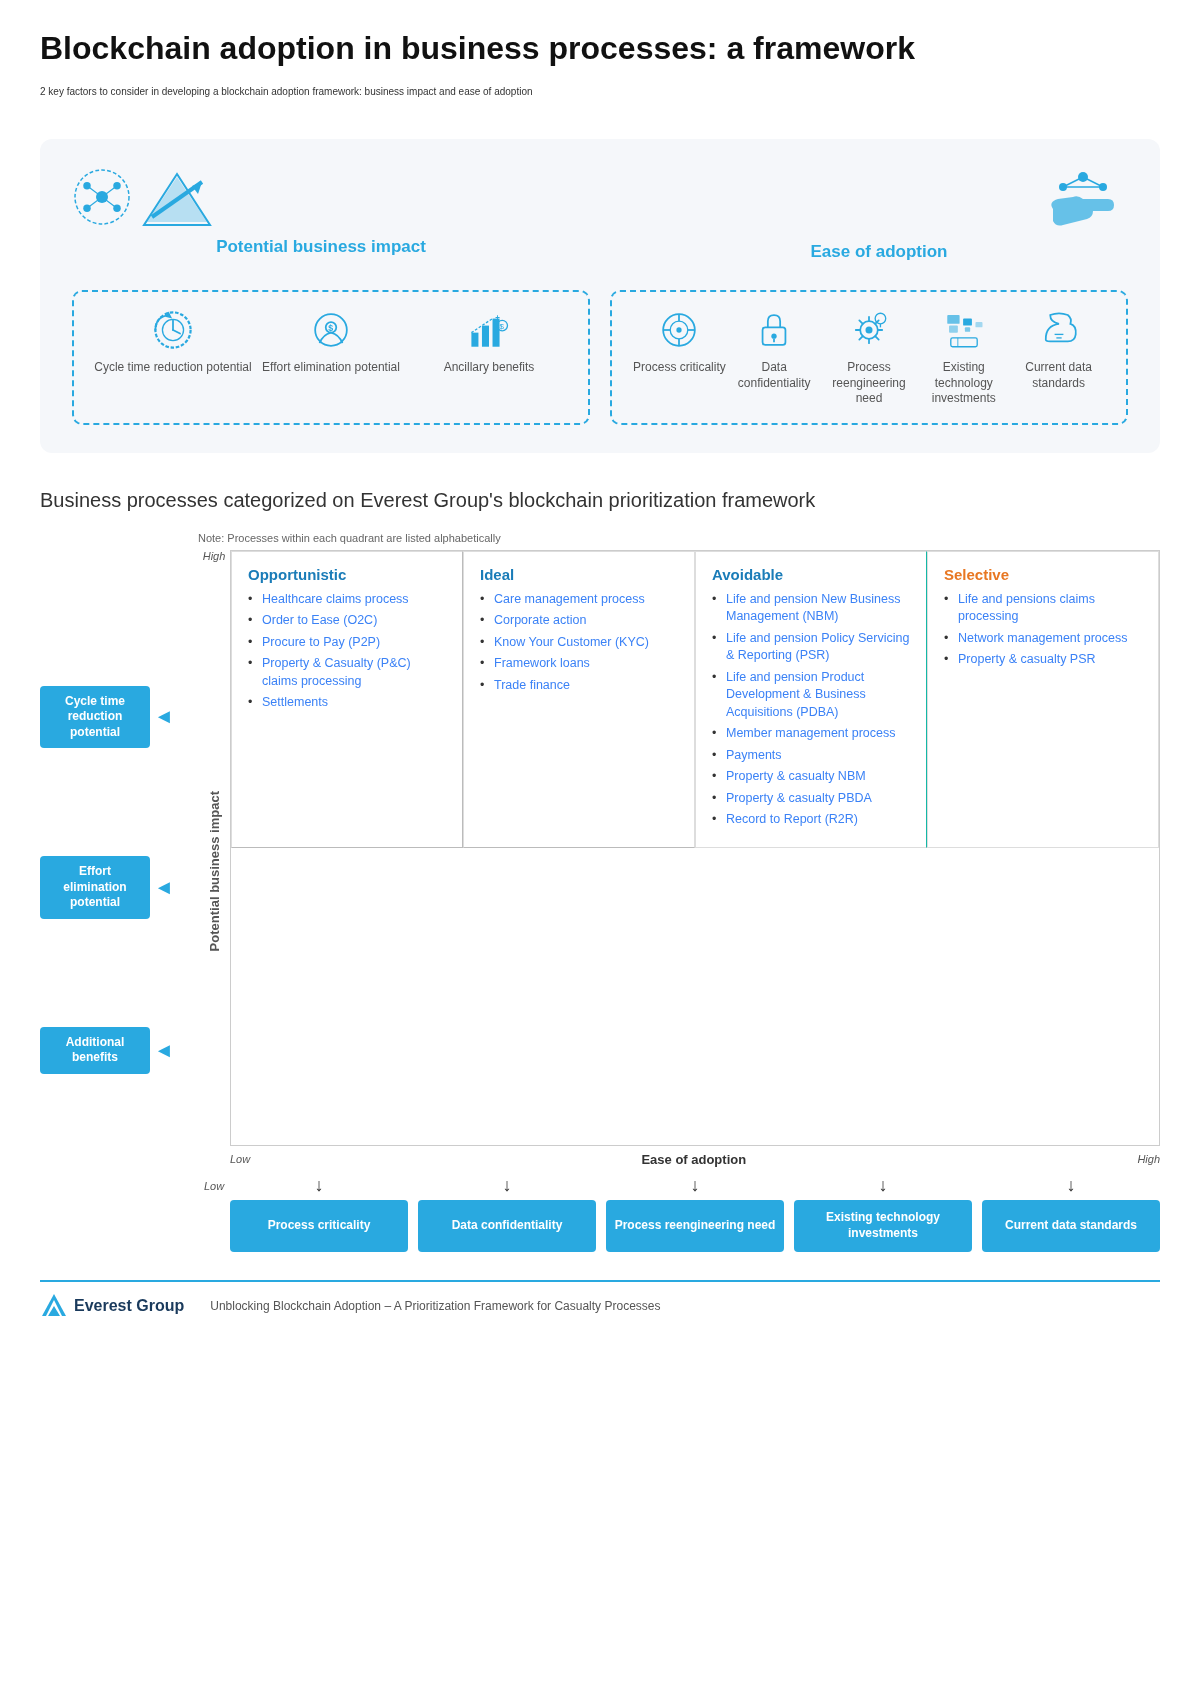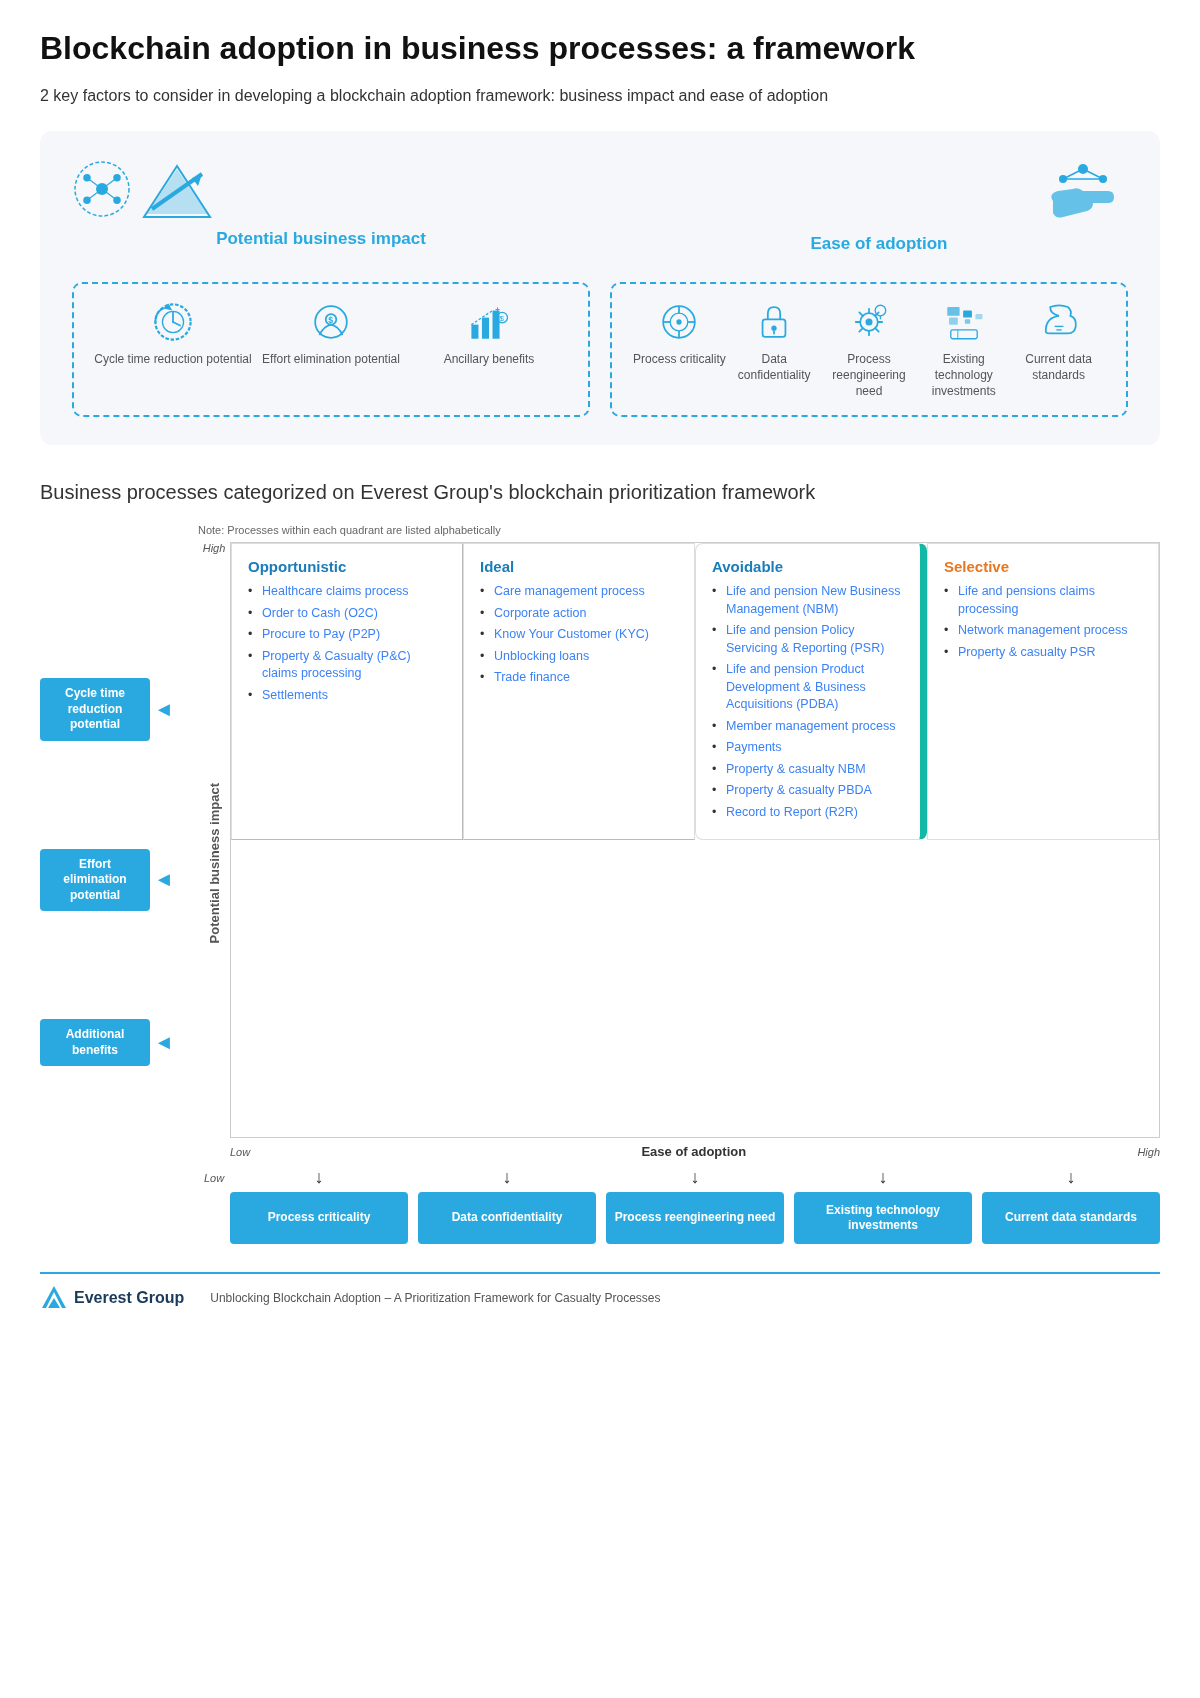--- a/index.html
+++ b/index.html
@@ -11,23 +11,23 @@
       padding: 30px 40px;
       color: #333;
     }
     h1 {
       font-size: 32px;
       font-weight: 900;
       color: #111;
       margin-bottom: 18px;
     }
     .subtitle {
-      font-size: 16px;
+      font-size: 10px;
       color: #333;
-      margin-bottom: 24px;
+      margin-bottom: 40px;
       line-height: 1.4;
     }
 
     
     .framework-card {
       background: #f5f7fa;
       border-radius: 12px;
       padding: 28px 32px;
       margin-bottom: 36px;
     }
@@ -426,39 +426,39 @@
         </div>
 
         <div style="flex:1;">
 
           <div class="quadrants">
 
             <div class="quadrant" style="border-right:1px solid #bbb;border-bottom:1px solid #bbb;">
               <div class="quadrant-title blue">Opportunistic</div>
               <ul>
                 <li>Healthcare claims process</li>
-                <li>Order to Cash (O2C)</li>
+                <li>Order to Ease (O2C)</li>
                 <li>Procure to Pay (P2P)</li>
                 <li>Property &amp; Casualty (P&amp;C) claims processing</li>
                 <li>Settlements</li>
               </ul>
             </div>
 
             <div class="quadrant" style="border-bottom:1px solid #bbb;">
               <div class="quadrant-title blue">Ideal</div>
               <ul>
                 <li>Care management process</li>
                 <li>Corporate action</li>
                 <li>Know Your Customer (KYC)</li>
-                <li>Unblocking loans</li>
+                <li>Framework loans</li>
                 <li>Trade finance</li>
               </ul>
             </div>
 
-            <div class="quadrant" style="border-right:7px solid #14b8a6;border-radius:8px;">
+            <div class="quadrant" style="border-right:1px solid #14b8a6;">
               <div class="quadrant-title blue">Avoidable</div>
               <ul>
                 <li>Life and pension New Business Management (NBM)</li>
                 <li>Life and pension Policy Servicing &amp; Reporting (PSR)</li>
                 <li>Life and pension Product Development &amp; Business Acquisitions (PDBA)</li>
                 <li>Member management process</li>
                 <li>Payments</li>
                 <li>Property &amp; casualty NBM</li>
                 <li>Property &amp; casualty PBDA</li>
                 <li>Record to Report (R2R)</li>

